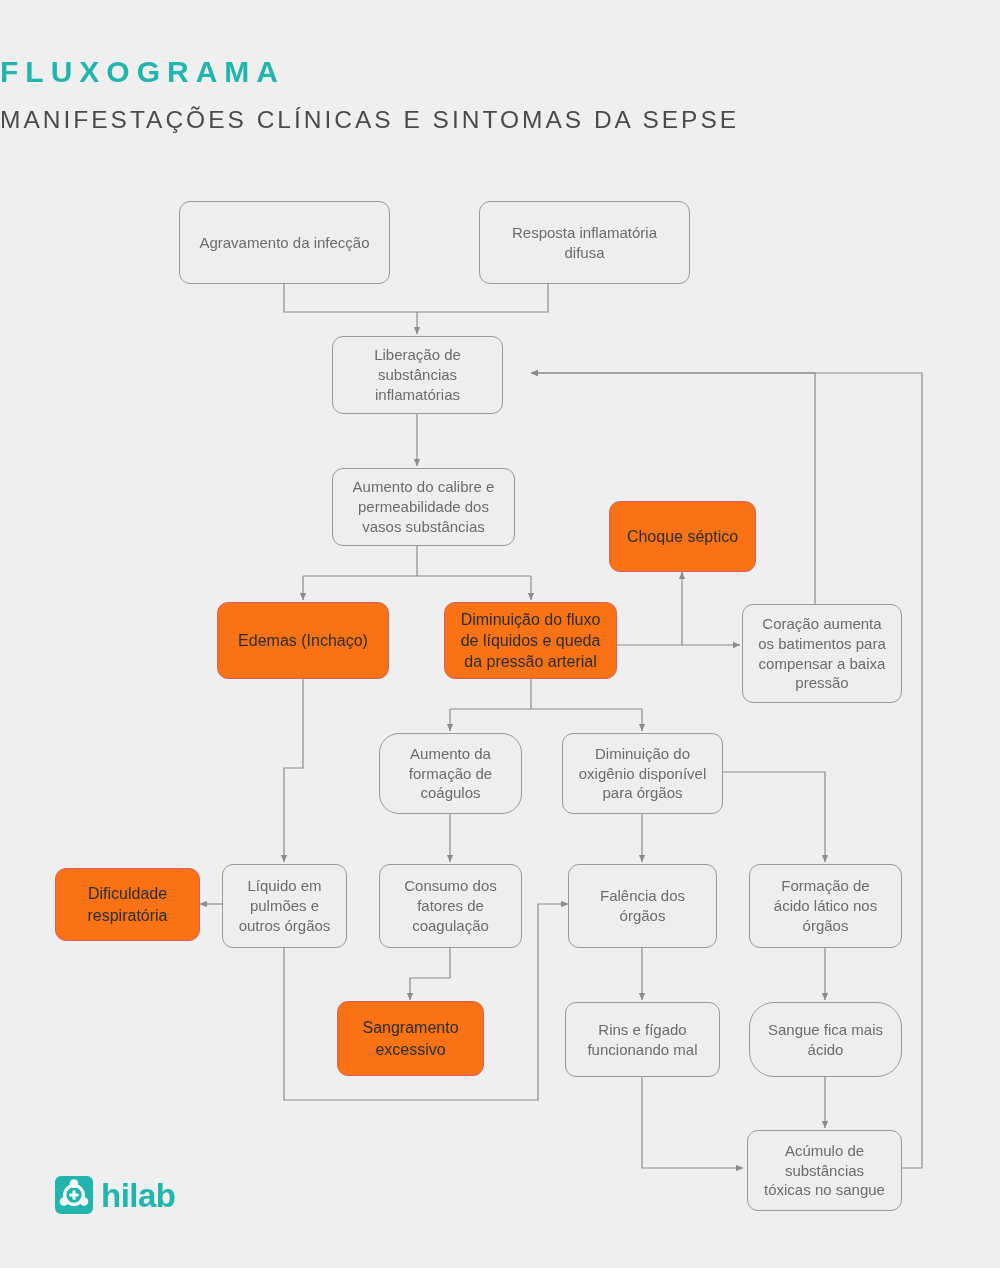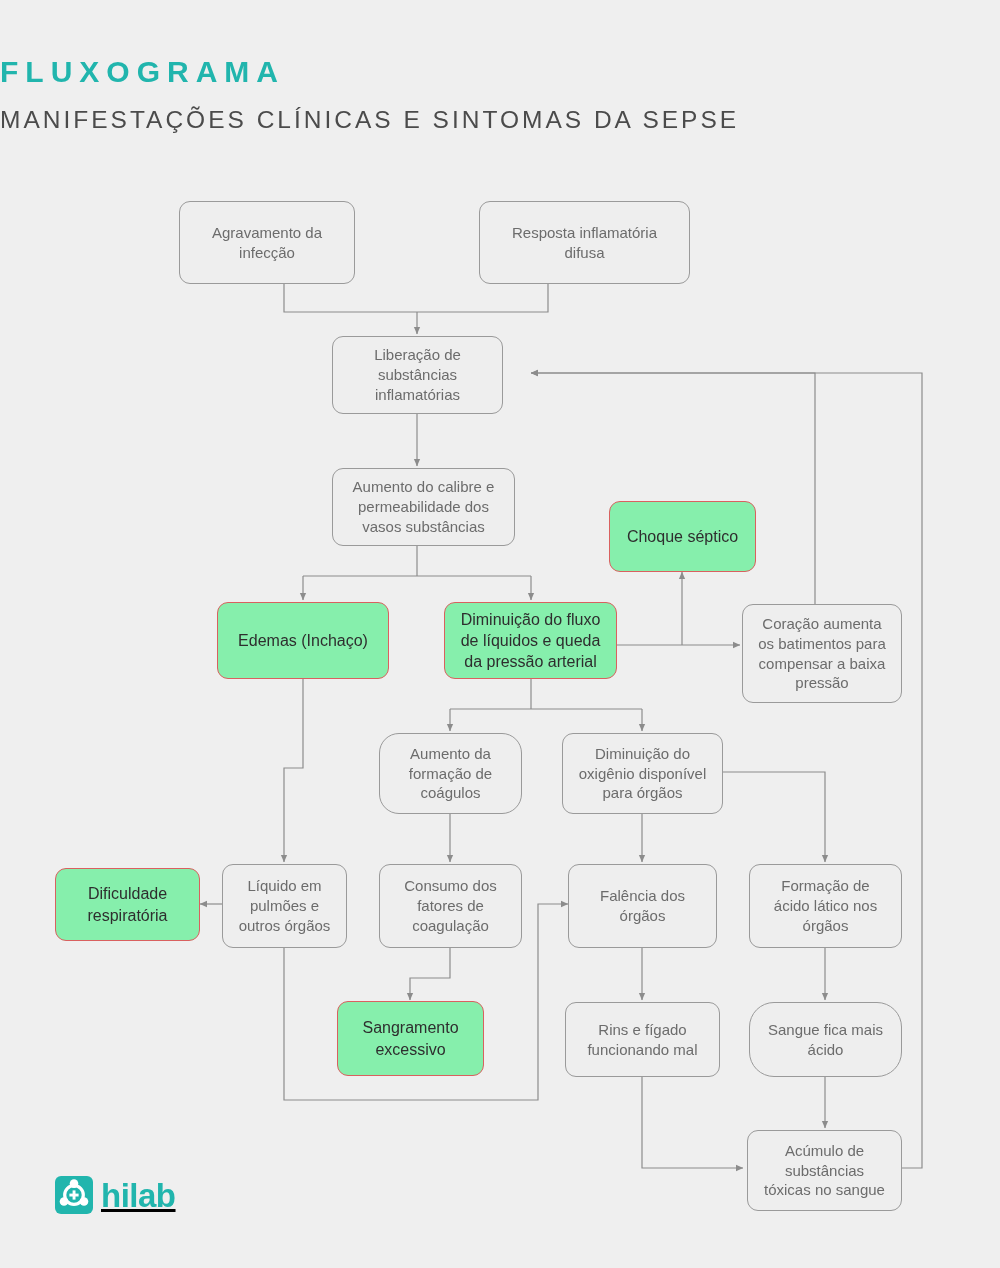--- a/index.html
+++ b/index.html
@@ -55,21 +55,21 @@
     line-height: 1.33;
     padding: 4px 8px;
   }
   .node.grey {
     background: #eeeeee;
     border: 1.2px solid #9a9a9a;
     color: #6c6c6c;
     font-size: 15px;
   }
   .node.pink {
-    background: #86efac;
+    background: #f97316;
     border: 1.7px solid #d9605f;
     color: #2e2e2e;
     font-size: 16px;
   }
   .node span { display: block; }
 
   
   #wires {
     position: absolute;
     top: 0; left: 0;
@@ -79,21 +79,20 @@
   }
 
   
   .logo {
     position: absolute;
     left: 55px;
     top: 1176px;
     display: flex;
     align-items: center;
     gap: 8px;
-    text-decoration: underline;
   }
   .logo-mark {
     width: 38px;
     height: 38px;
     border-radius: 6px;
     background: #21b5ad;
     position: relative;
   }
   .logo-word {
     font-size: 33px;
@@ -160,21 +159,21 @@
       <path d="M825,948 L825,1000" marker-end="url(#ah)"></path>
 
       <path d="M642,1077 L642,1168 L743,1168" marker-end="url(#ah)"></path>
 
       <path d="M825,1077 L825,1128" marker-end="url(#ah)"></path>
 
       <path d="M902,1168 L922,1168 L922,373 L531,373" marker-end="url(#ah)"></path>
     </g>
   </svg>
 
-  <div class="node grey" style="left:179px; top:201px; width:176px; height:83px;justify-content:center;">
+  <div class="node grey" style="left:179px; top:201px; width:211px; height:83px;justify-content:center;">
     <div>
         <span>Agravamento da infecção</span>
       </div>
   </div>
 
   <div class="node grey" style="left:443px; top:201px; width:211px; height:83px;margin-left:36px;">
     <div>
         <span>Resposta inflamatória</span>
         <span>difusa</span>
       </div>

